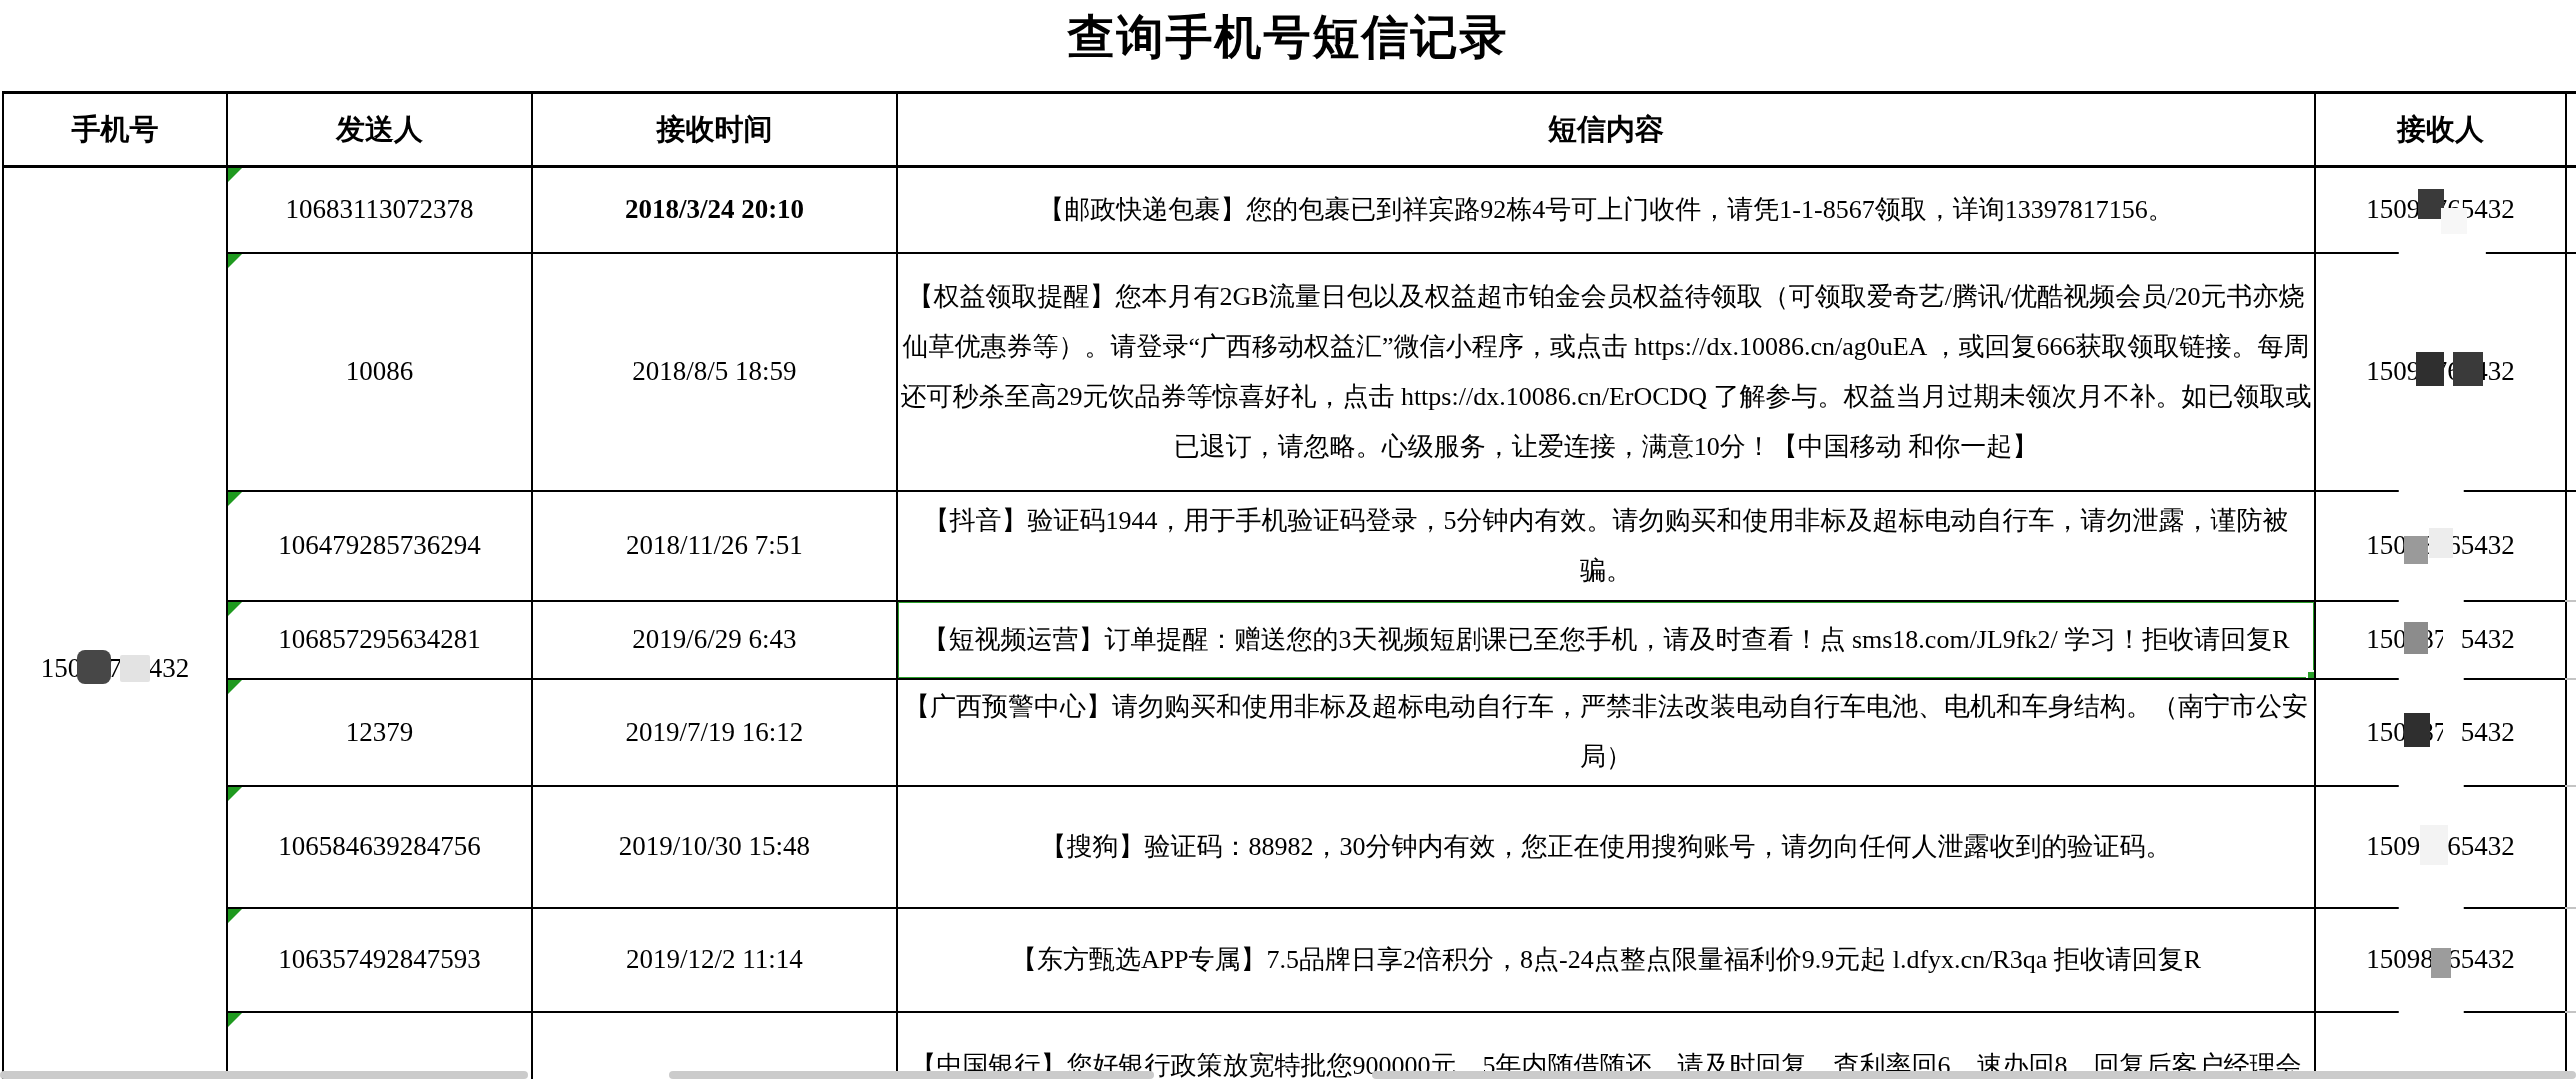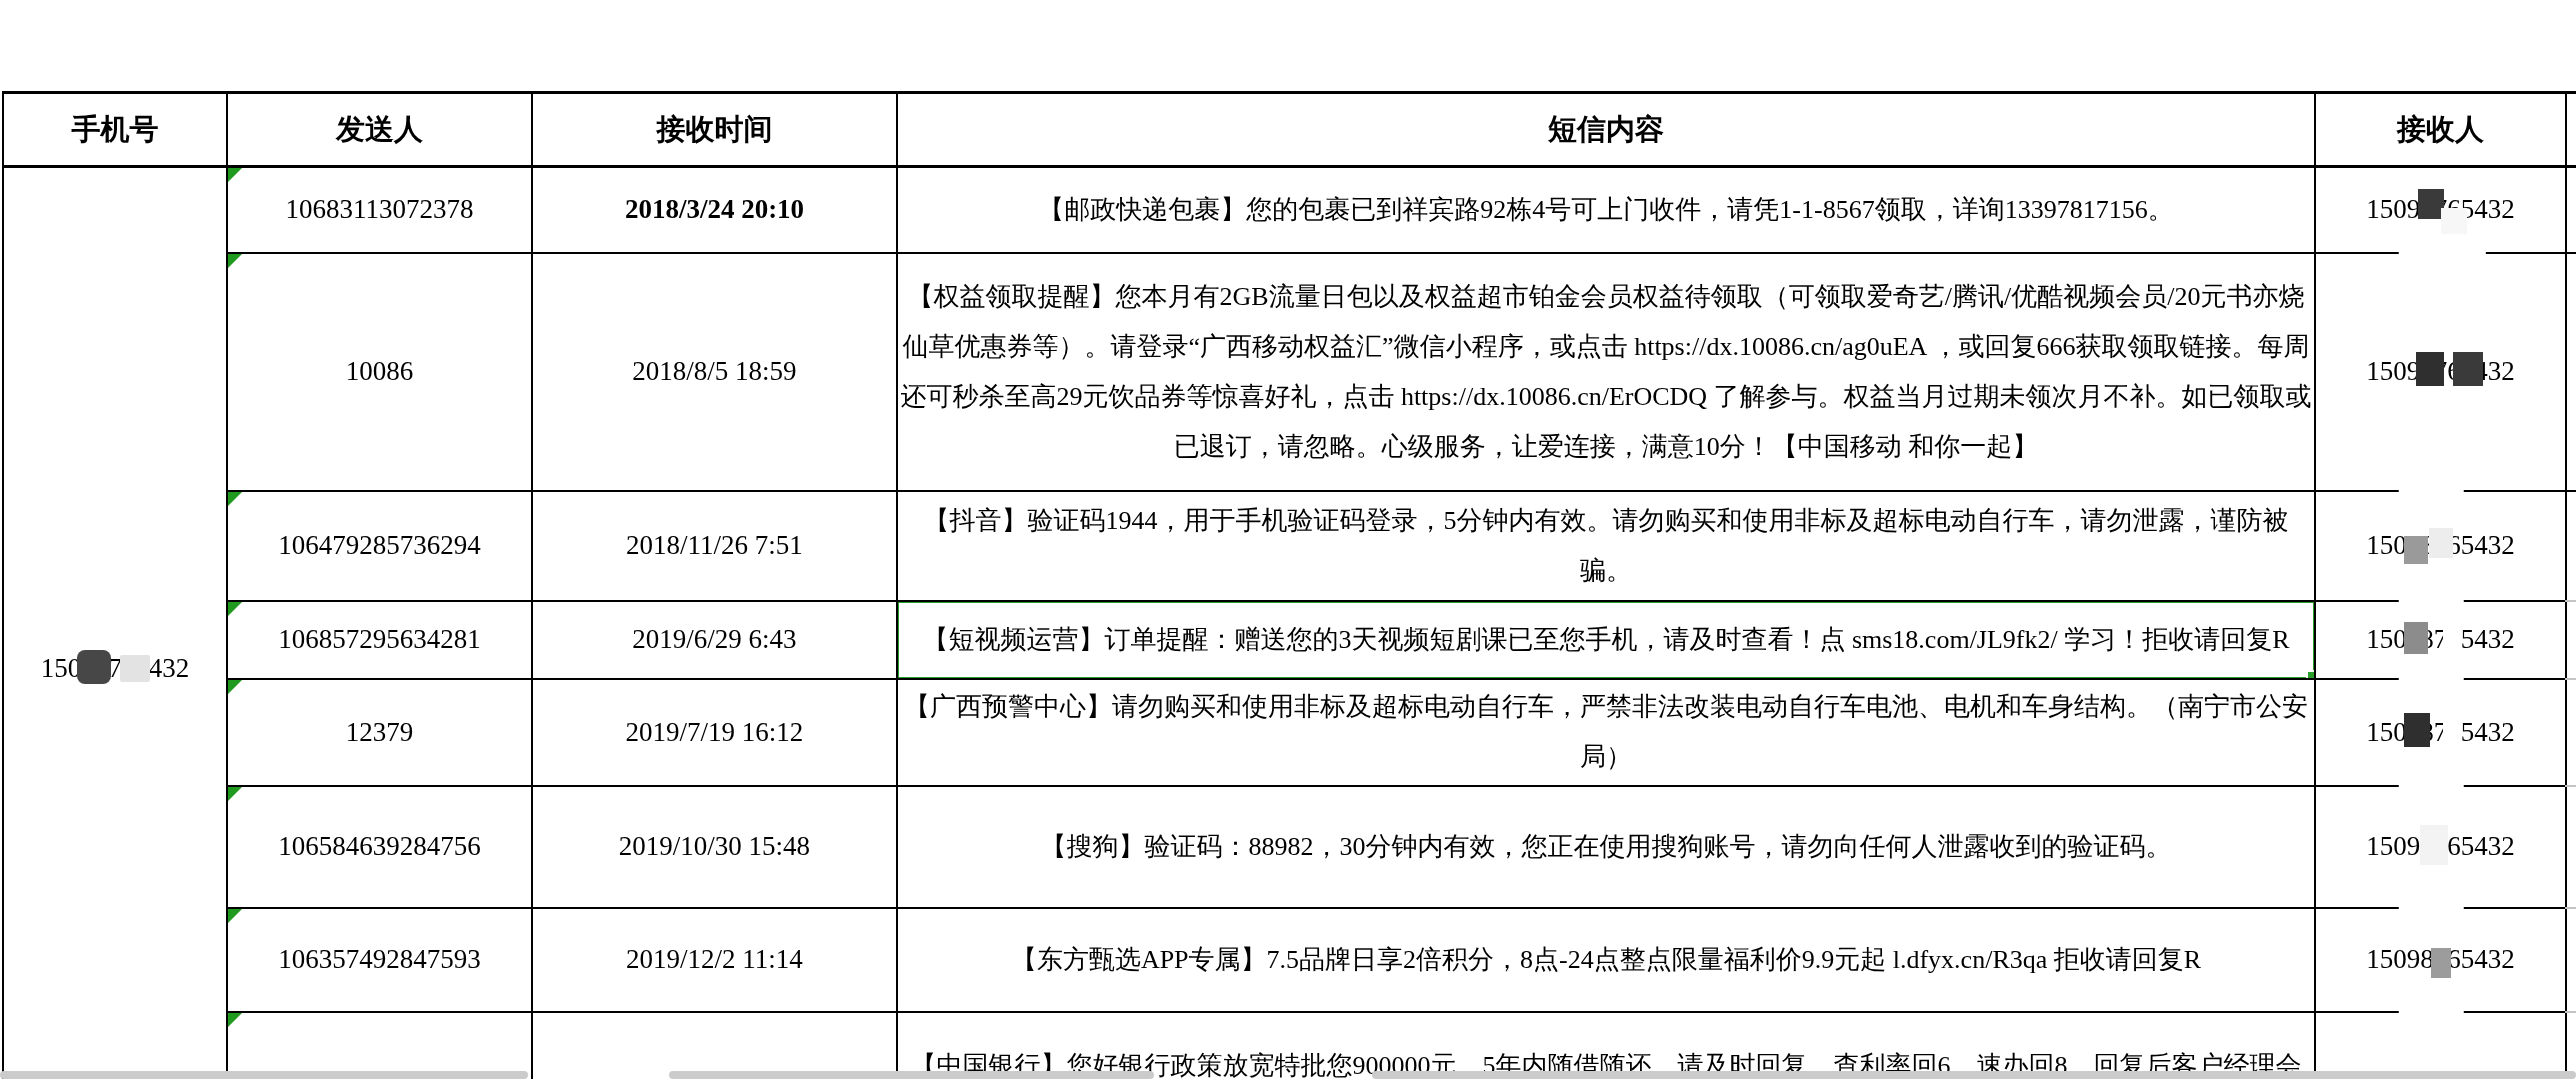--- a/index.html
+++ b/index.html
@@ -62,20 +62,21 @@
     content:"";position:absolute;right:-14px;top:-3px;
     width:14px;height:3px;background:#000;
   }
   
   .shadow{position:absolute;top:1071px;height:8px;background:#cbcbcb;border-radius:4px;}
 </style>
 </head>
 <body>
 
 <div class="page">
+  <h1 class="title">查询手机号短信记录</h1>
 
   <table class="sms">
     <colgroup>
       <col style="width:224px">
       <col style="width:305px">
       <col style="width:365px">
       <col style="width:1418px">
       <col style="width:251px">
     </colgroup>
     <thead>

